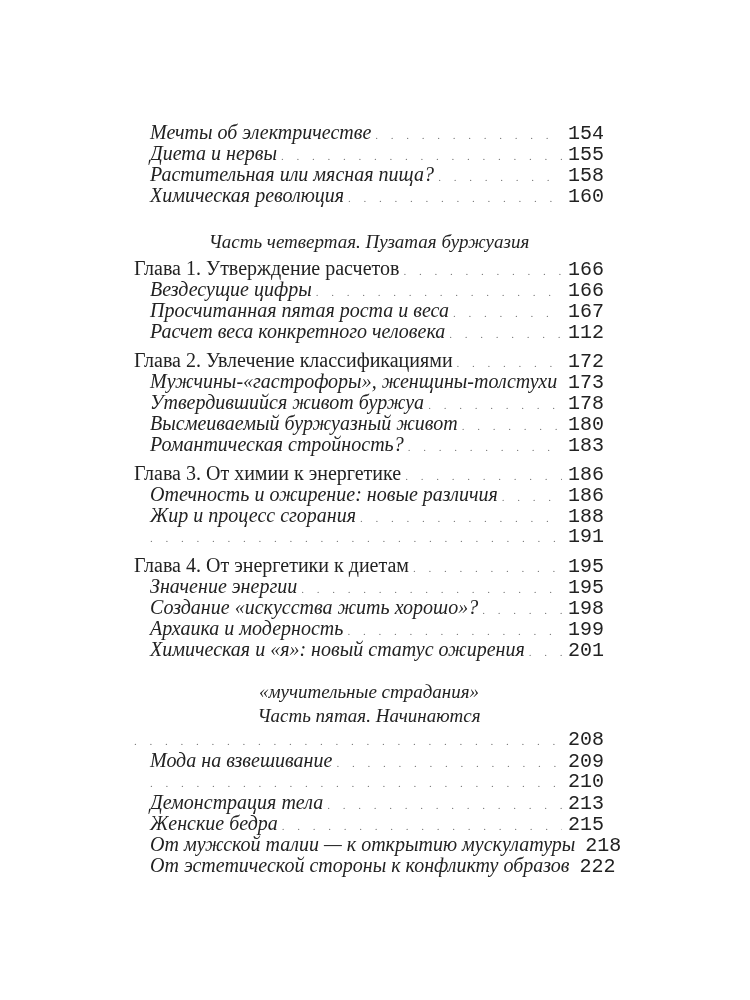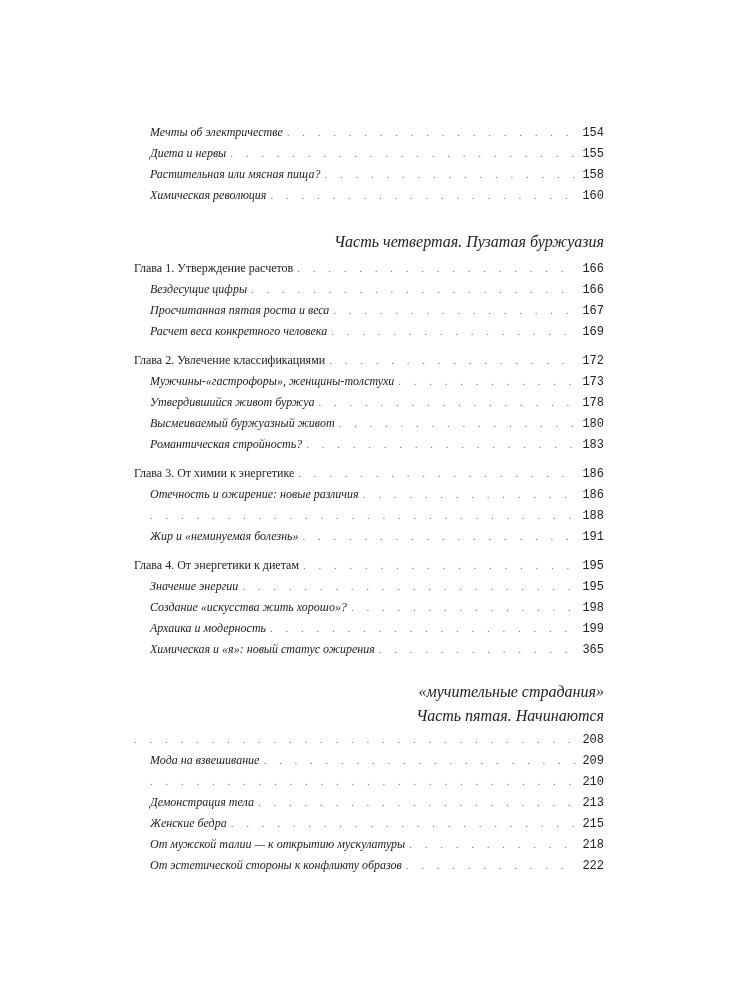--- a/index.html
+++ b/index.html
@@ -3,34 +3,34 @@
 <meta charset="utf-8">
 <style>
   html, body { margin: 0; padding: 0; }
   body {
     width: 750px; height: 1000px; background: #ffffff; position: relative; overflow: hidden;
     font-family: "DejaVu Serif", "Liberation Serif", serif; color: #222;
   }
   .toc { position: absolute; left: 134px; width: 470px; top: 0; }
   .row {
     position: absolute; left: 0; width: 470px; height: 21px;
-    display: flex; align-items: baseline; font-size: 12px; line-height: 21px;
+    display: flex; align-items: baseline; font-size: 20px; line-height: 21px;
     font-family: "Liberation Serif", "DejaVu Serif", serif;
   }
   .row.sub { left: 16px; width: 454px; font-style: italic; }
   .row .t { white-space: nowrap; padding-right: 4px; }
   .row .dots {
     flex: 1; overflow: hidden; white-space: nowrap; color: #777; font-style: normal;
     letter-spacing: 5px; font-size: 11px;
   }
   .row .dots::before { content: ". . . . . . . . . . . . . . . . . . . . . . . . . . . . . . . . . . . . . . . . . . . . . . . . . . . . . . . . . . . . . . . . . . . . ."; }
   .row .p { white-space: nowrap; padding-left: 6px; font-style: normal; font-variant-numeric: oldstyle-nums; font-family: Liberation Mono, monospace; }
   .part {
-    position: absolute; left: 0; width: 470px; text-align: right; font-style: italic;
-    font-size: 16px; line-height: 24px; font-family: "Liberation Serif", "DejaVu Serif", serif;
+    position: absolute; left: 0; width: 470px; text-align: center; font-style: italic;
+    font-size: 19px; line-height: 24px; font-family: "Liberation Serif", "DejaVu Serif", serif;
   }
 </style>
 </head>
 <body>
 
 <div class="toc">
 
   <div class="row sub" style="top:122px">
       <span class="t">Мечты об электричестве</span>
       <span class="dots"></span>
@@ -65,21 +65,21 @@
       <span class="p">166</span>
     </div>
   <div class="row sub" style="top:300px">
       <span class="t">Просчитанная пятая роста и веса</span>
       <span class="dots"></span>
       <span class="p">167</span>
     </div>
   <div class="row sub" style="top:321px">
       <span class="t">Расчет веса конкретного человека</span>
       <span class="dots"></span>
-      <span class="p">169</span>
+      <span class="p">112</span>
     </div>
 
   <div class="row" style="top:350px">
       <span class="t">Глава 2. Увлечение классификациями</span>
       <span class="dots"></span>
       <span class="p">172</span>
     </div>
   <div class="row sub" style="top:371px">
       <span class="t">Мужчины-«гастрофоры», женщины-толстухи</span>
       <span class="dots"></span>
@@ -105,25 +105,25 @@
       <span class="t">Глава 3. От химии к энергетике</span>
       <span class="dots"></span>
       <span class="p">186</span>
     </div>
   <div class="row sub" style="top:484px">
       <span class="t">Отечность и ожирение: новые различия</span>
       <span class="dots"></span>
       <span class="p">186</span>
     </div>
   <div class="row sub" style="top:505px">
+      <span class="t">Жир и процесс сгорания</span>
       <span class="dots"></span>
       <span class="p">188</span>
     </div>
   <div class="row sub" style="top:526px">
-      <span class="t">Жир и «неминуемая болезнь»</span>
       <span class="dots"></span>
       <span class="p">191</span>
     </div>
 
   <div class="row" style="top:555px">
       <span class="t">Глава 4. От энергетики к диетам</span>
       <span class="dots"></span>
       <span class="p">195</span>
     </div>
   <div class="row sub" style="top:576px">
@@ -137,21 +137,21 @@
       <span class="p">198</span>
     </div>
   <div class="row sub" style="top:618px">
       <span class="t">Архаика и модерность</span>
       <span class="dots"></span>
       <span class="p">199</span>
     </div>
   <div class="row sub" style="top:639px">
       <span class="t">Химическая и «я»: новый статус ожирения</span>
       <span class="dots"></span>
-      <span class="p">365</span>
+      <span class="p">201</span>
     </div>
 
   <div class="part" style="top:680px">
     <div>«мучительные страдания»</div>
     <div>Часть пятая. Начинаются</div>
   </div>
 
   <div class="row" style="top:729px">
       <span class="dots"></span>
       <span class="p">208</span>

